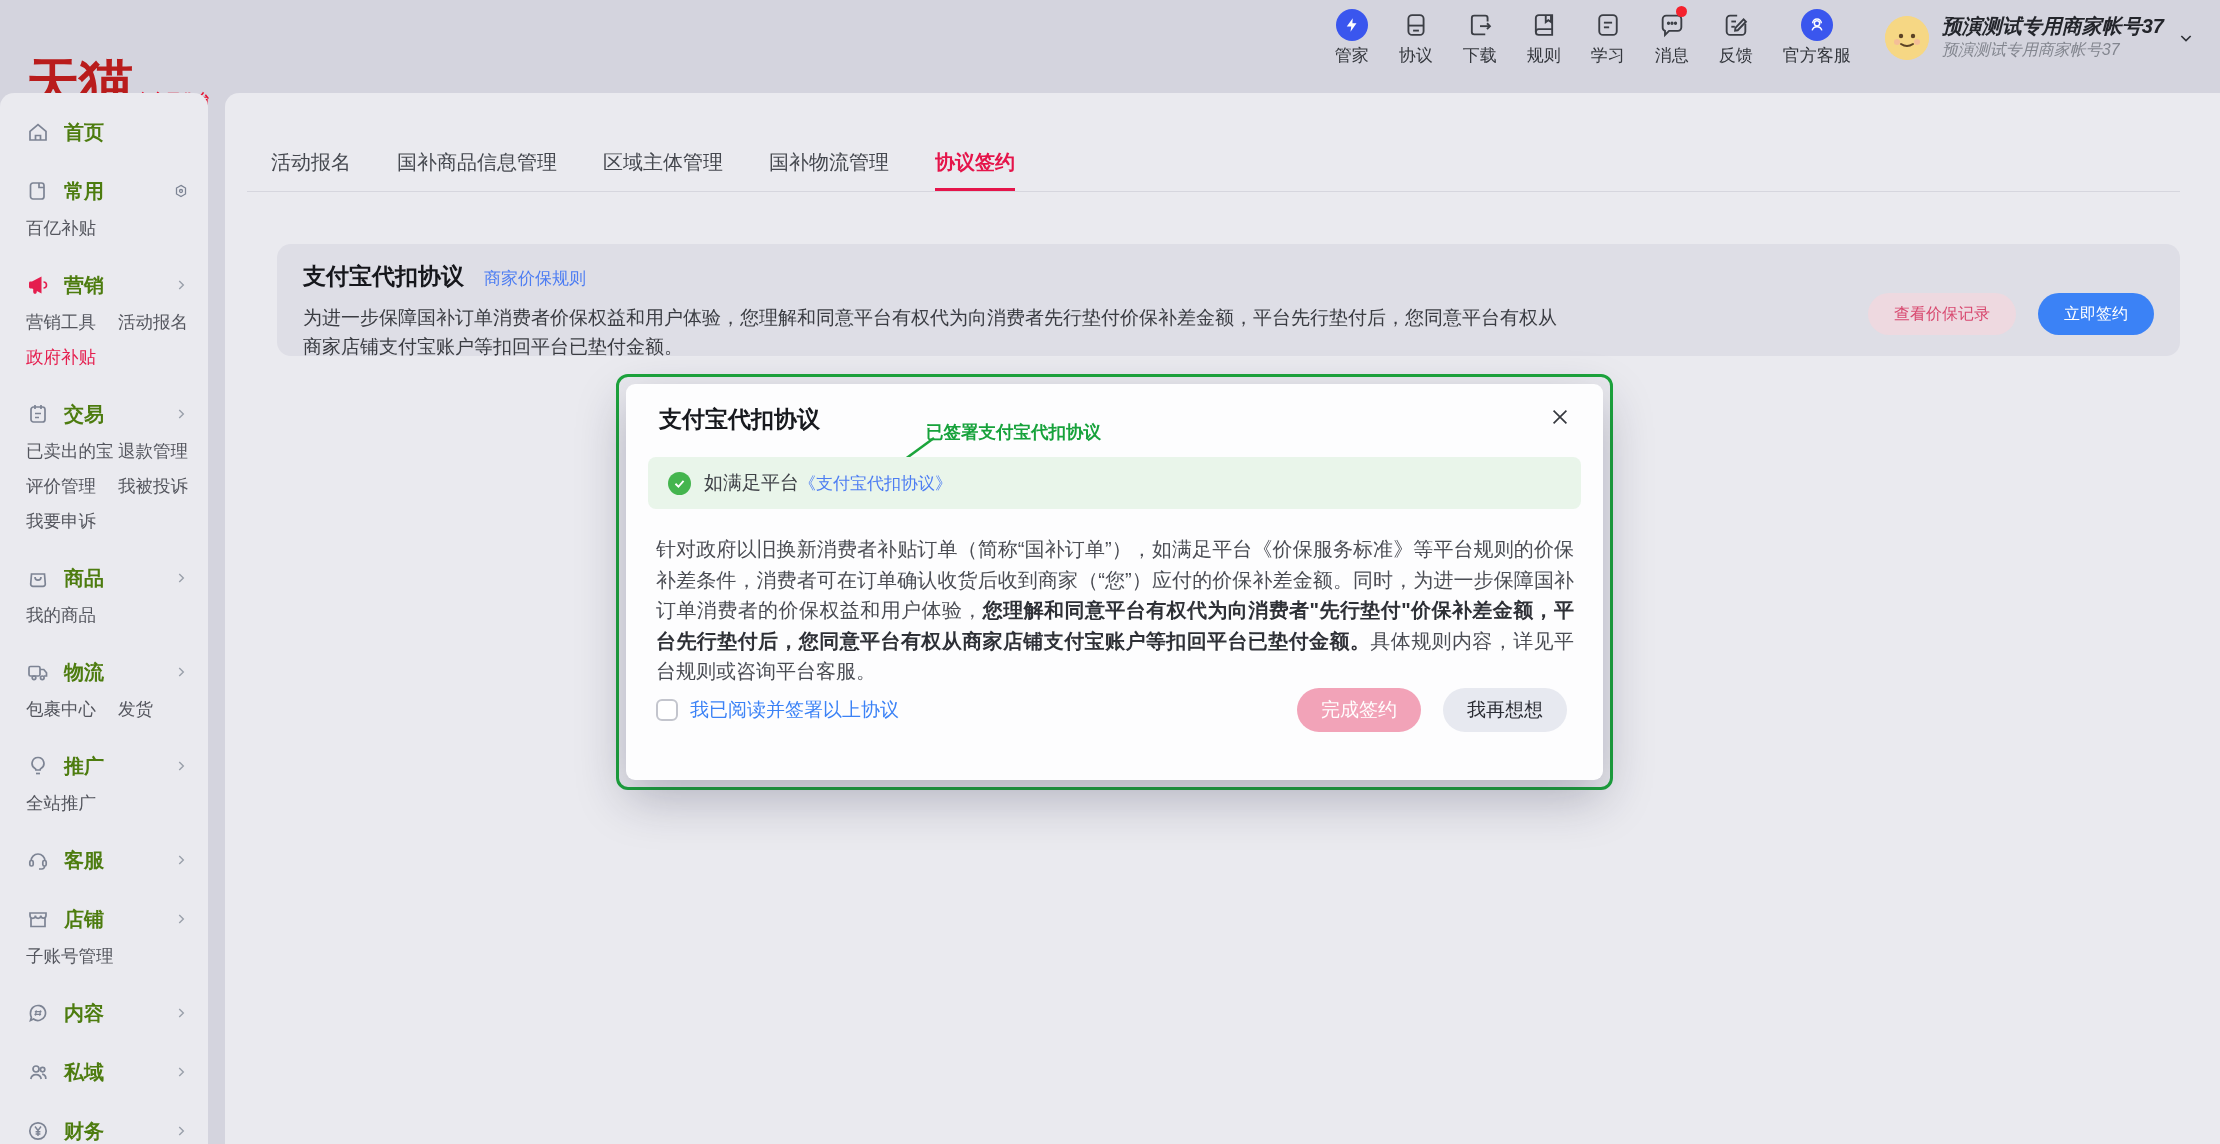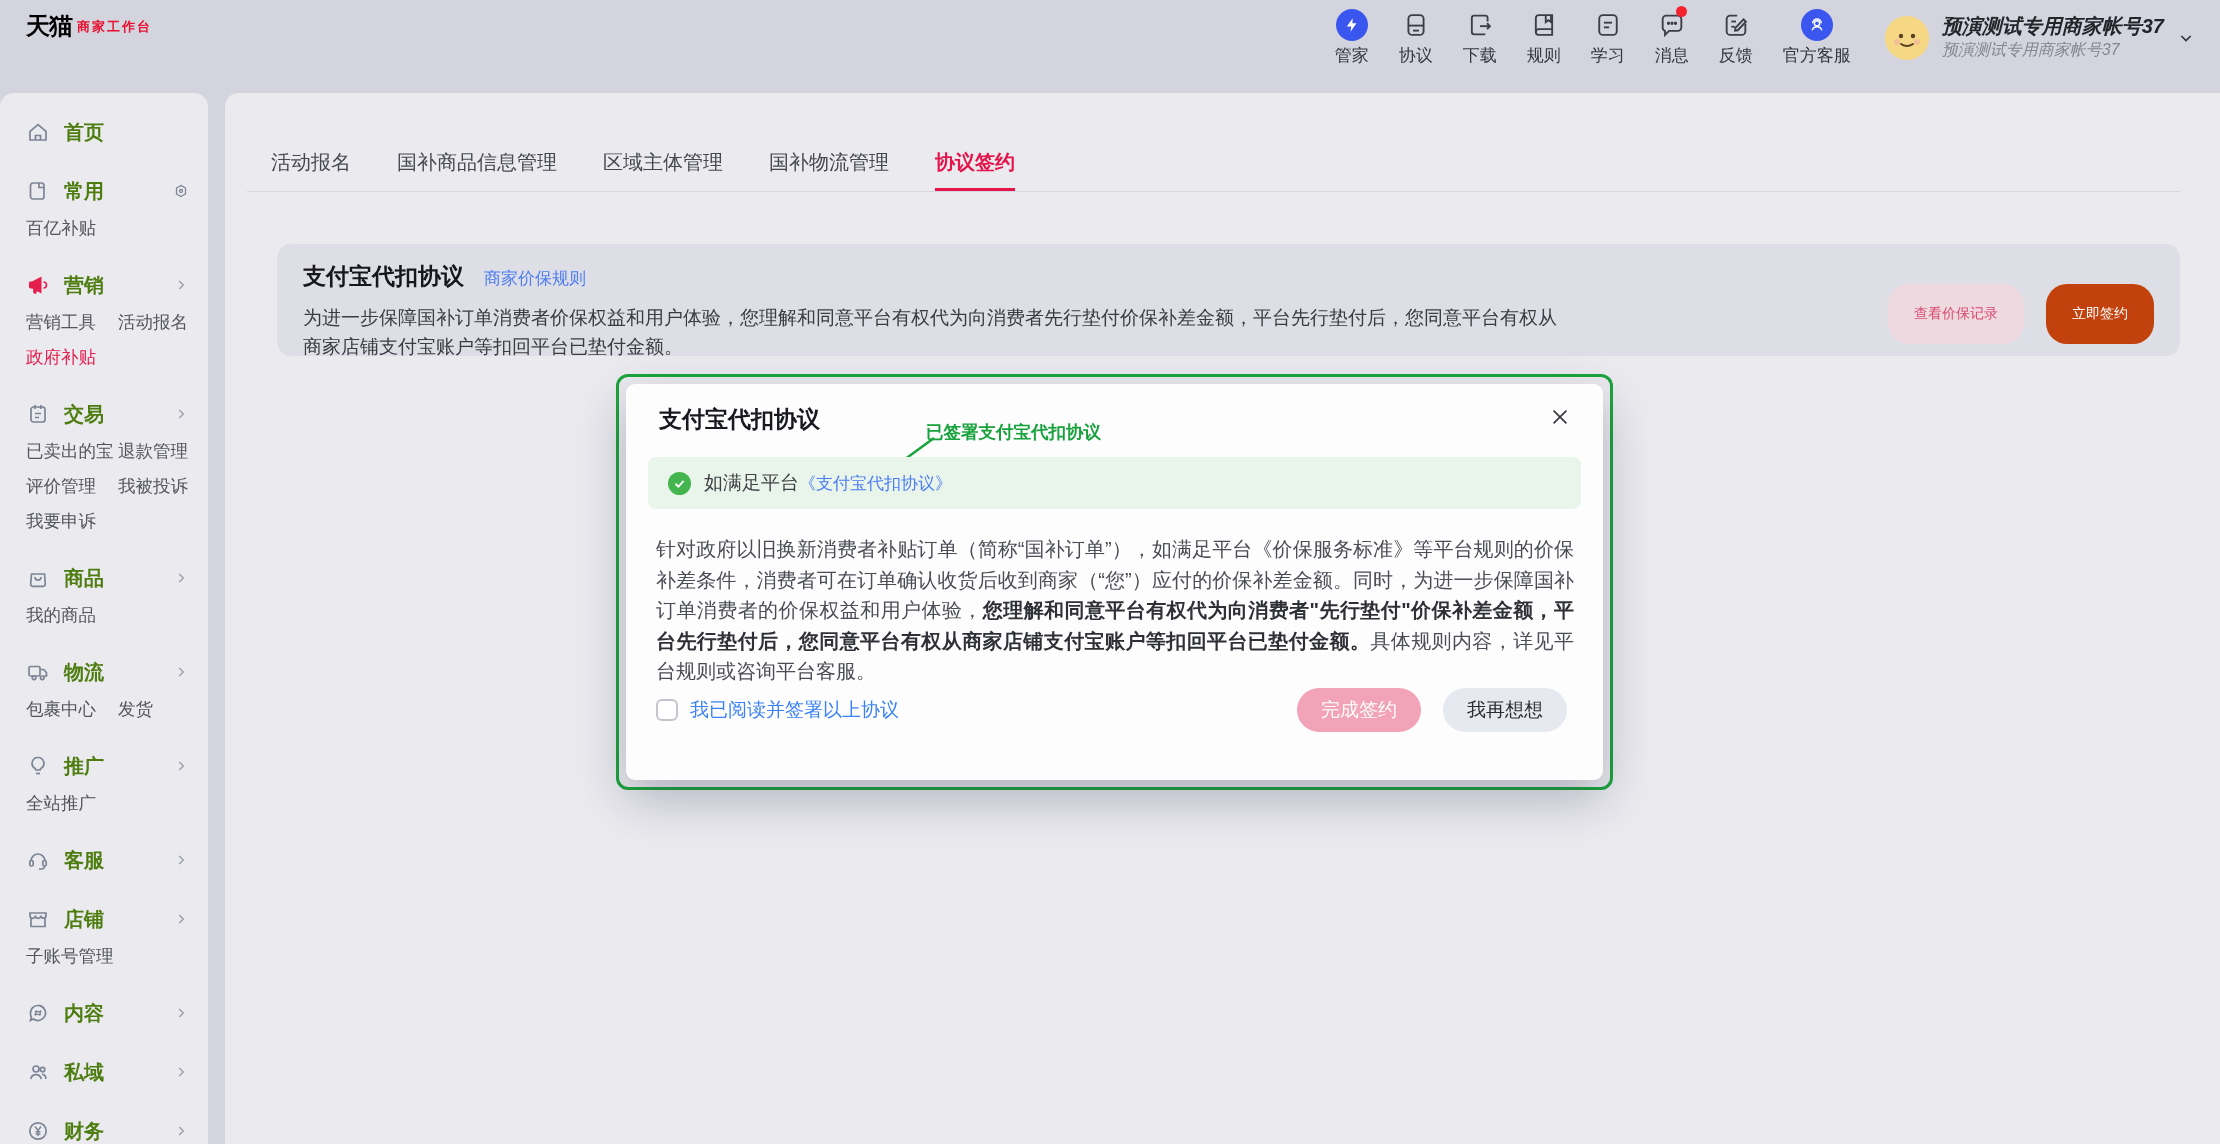--- a/index.html
+++ b/index.html
@@ -8,21 +8,21 @@
     position:relative; overflow:hidden;
     background:#d4d4de;
     font-family:"Liberation Sans","DejaVu Sans",sans-serif;
     color:#22242c;
   }
   svg { display:block; }
 
   
   .header { position:absolute; left:0; top:0; width:2220px; height:93px; }
   .logo { position:absolute; left:26px; top:14px; display:flex; align-items:flex-end; }
-  .logo-main { font-size:24px; font-weight:800; color:#000000; letter-spacing:-1px; line-height:1; }
+  .logo-main { font-size:54px; font-weight:800; color:#b91c1c; letter-spacing:-1px; line-height:1;margin-top:42px; }
   .logo-sub { font-size:13px; font-weight:700; color:#e8102e; margin-left:5px; margin-bottom:2px; letter-spacing:2px; }
   .search { position:absolute; left:244px; top:15px; width:298px; height:46px; border-radius:23px;
     background:#c9cad5; display:flex; align-items:center; padding-left:16px; }
   .search input { border:none; outline:none; background:transparent; font-size:17px; color:#3c3f46;
     margin-left:10px; width:230px; font-family:inherit; }
   .search input::placeholder { color:#84878f; }
   .header-right { position:absolute; right:26px; top:8px; display:flex; align-items:center; }
   .hicon { display:flex; flex-direction:column; align-items:center; margin-left:30px; cursor:pointer; position:relative;font-family:Liberation Serif, serif; }
   .hicon .glyph { height:34px; display:flex; align-items:center; color:#3b3e45; }
   .hicon .hlabel { font-size:17px; color:#33363c; margin-top:2px; white-space:nowrap; }
@@ -59,24 +59,24 @@
   .tabs-divider { border:none; border-top:1px solid #d6d6de; margin:0 40px 0 22px; }
 
   
   .banner { position:relative; margin:52px 40px 0 52px; height:112px; background:#dedee6;
     border-radius:14px; padding:17px 26px; }
   .banner-head { display:flex; align-items:baseline; gap:20px; }
   .banner-title { font-size:23px; font-weight:700; color:#16171c; }
   .banner-rule-link { font-size:17px; color:#4d7df2; cursor:pointer; }
   .banner-desc { margin-top:11px; width:1270px; font-size:19px; line-height:29px; color:#3a3c42; }
   .banner-actions { position:absolute; right:26px; top:50%; transform:translateY(-50%); display:flex; gap:22px; }
-  .btn { height:60px; border:none; border-radius:21px; padding:0 26px; font-size:14px; cursor:pointer;
+  .btn { height:42px; border:none; border-radius:21px; padding:0 26px; font-size:16px; cursor:pointer;
     font-family:inherit; white-space:nowrap;margin-top:28px; }
   .btn-ghost-red { background:#eed9e0; color:#d84a70; }
-  .btn-solid-red { background:#c2410c; color:#fff; }
+  .btn-solid-red { background:#3b82f6; color:#fff; }
 
   
   .annotation-box { position:absolute; left:616px; top:374px; width:997px; height:416px;
     border:3px solid #1ca53c; border-radius:12px; z-index:10; }
   .modal { position:absolute; left:7px; top:7px; right:7px; bottom:7px; background:#fdfdfe;
     border-radius:9px; box-shadow:0 18px 50px rgba(30,30,60,.28); }
   .modal-title { position:absolute; left:33px; top:20px; font-size:23px; font-weight:600; color:#17191e; }
   .modal-close { position:absolute; right:32px; top:22px; color:#35383e; cursor:pointer; }
   .annotation-label { position:absolute; left:300px; top:36px; font-size:17.5px; font-weight:700; color:#17a23b; white-space:nowrap; }
   .annotation-arrow { position:absolute; left:240px; top:50px; }

